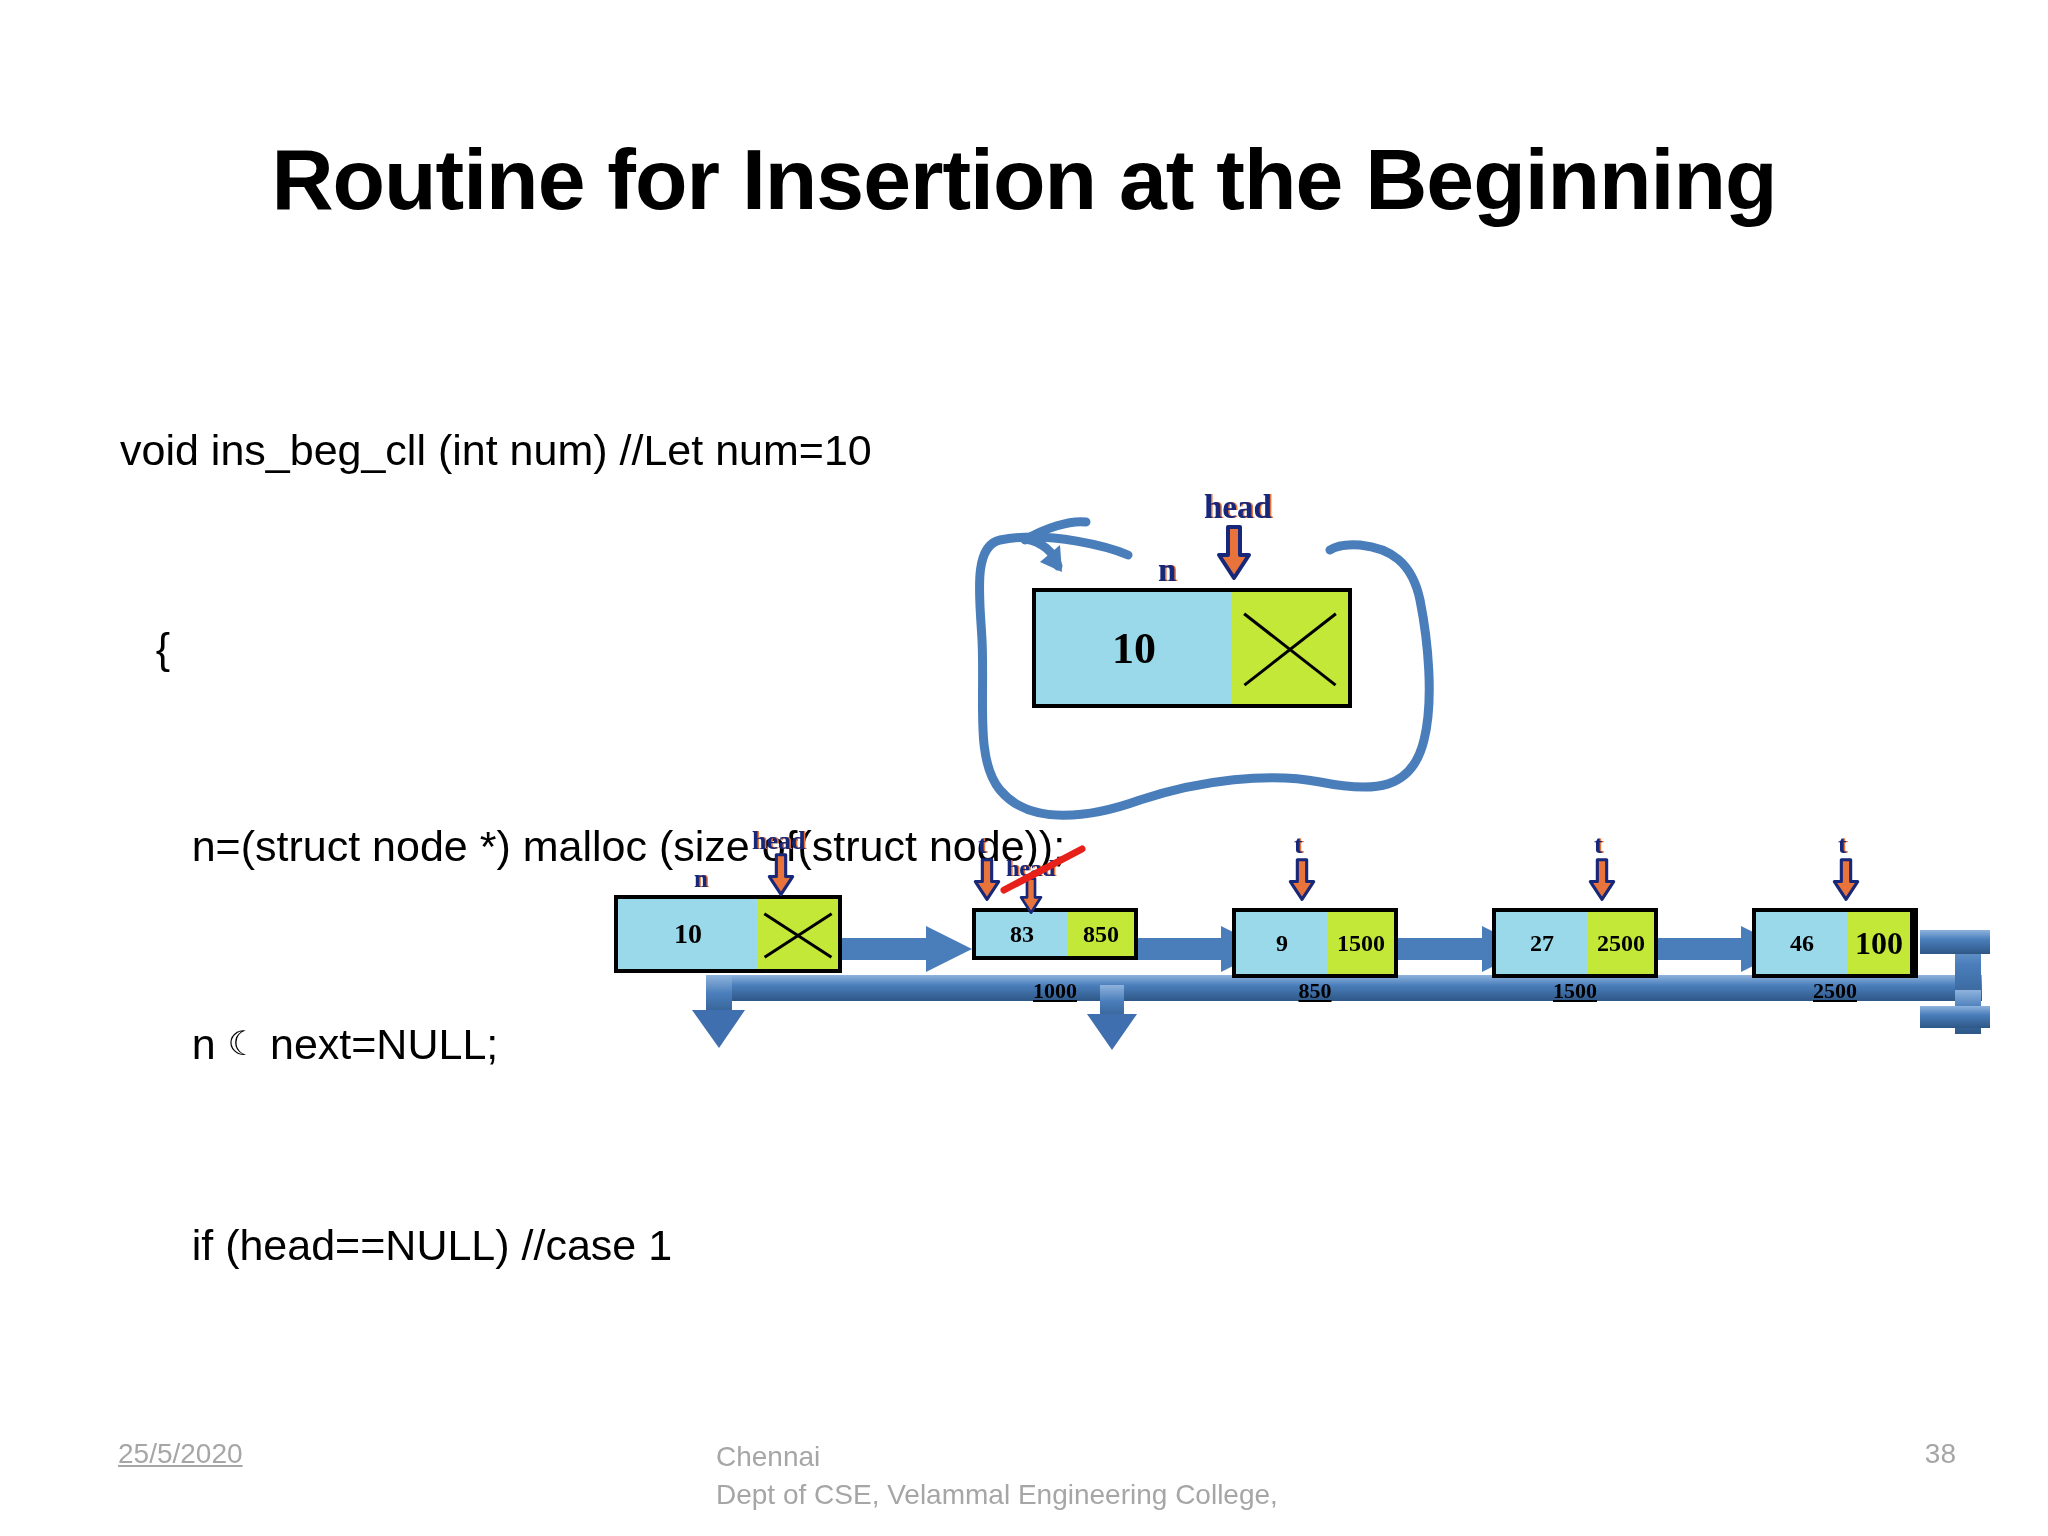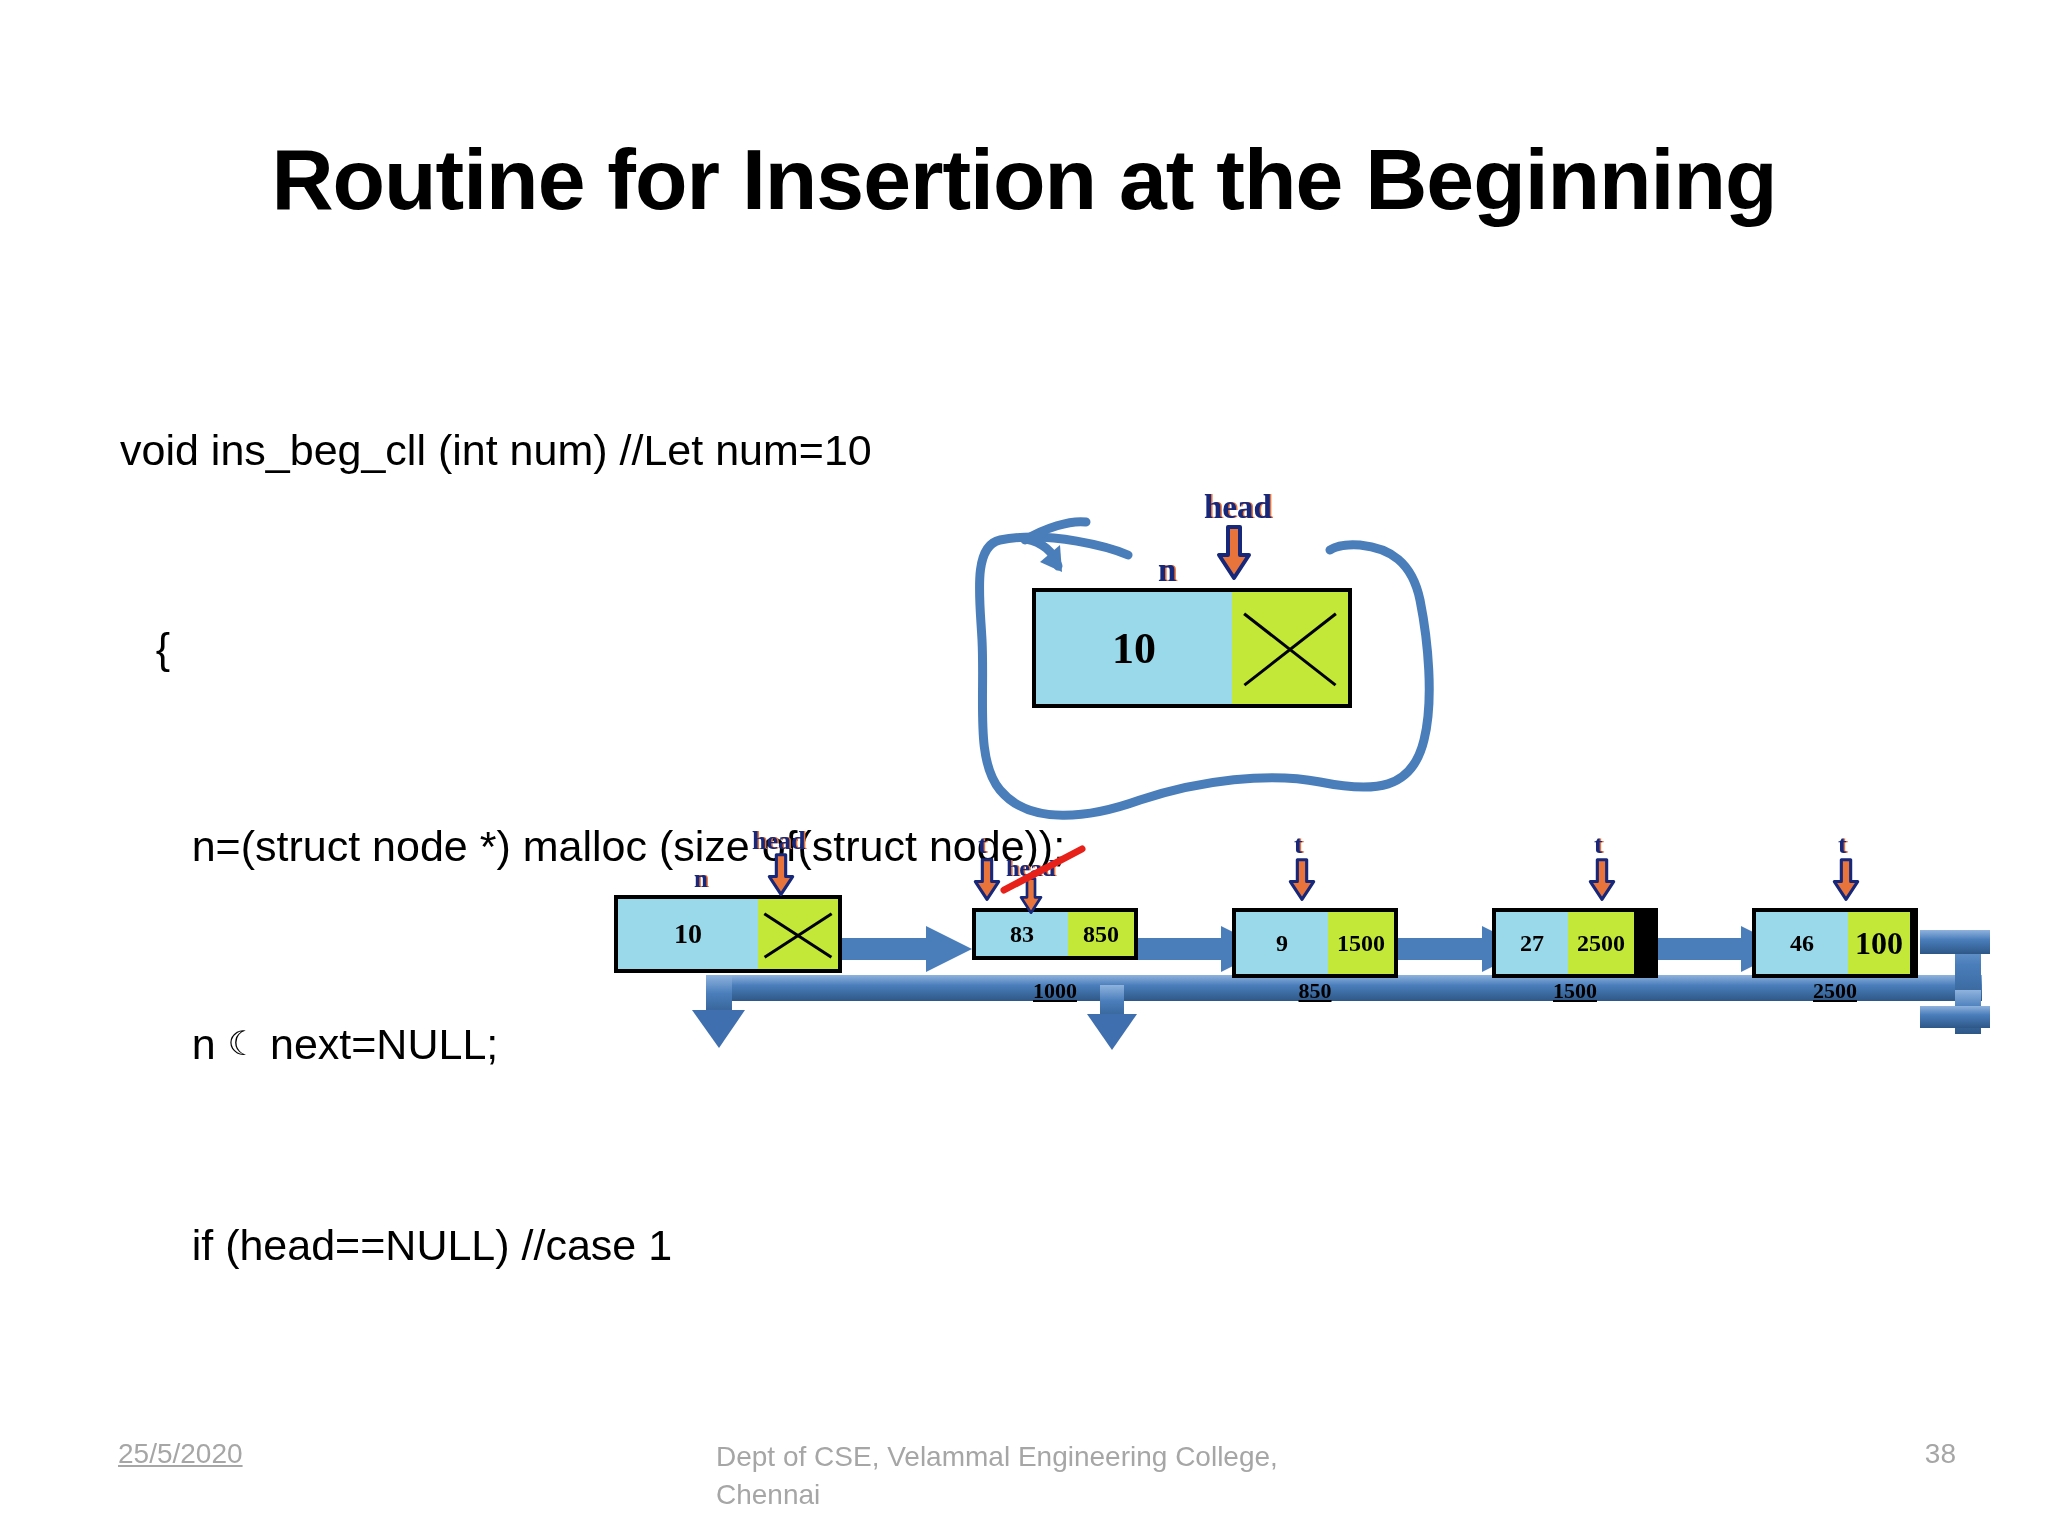--- a/index.html
+++ b/index.html
@@ -255,21 +255,21 @@
     <div class="cell data" style="width:92px;font-size:24px;">9</div>
     <div class="cell next" style="width:66px;font-size:24px;">1500</div>
   </div>
   <div class="ptr-label" style="left:1294px;top:830px;font-size:26px;">t</div>
   <svg class="down-arrow" style="left:1288px;top:858px;width:28px;height:44px;" viewBox="0 0 36 56">
     <path d="M12 2 L24 2 L24 30 L33 30 L18 53 L3 30 L12 30 Z" fill="#e8743b" stroke="#17277a" stroke-width="4" stroke-linejoin="round"></path>
   </svg>
   <div class="addr" style="left:1265px;top:978px;width:100px;">850</div>
 
   <div class="node" style="left:1492px;top:908px;width:166px;height:70px;">
-    <div class="cell data" style="width:72px;font-size:24px;">27</div>
+    <div class="cell data" style="width:92px;font-size:24px;">27</div>
     <div class="cell next" style="width:66px;font-size:24px;">2500</div>
   </div>
   <div class="ptr-label" style="left:1594px;top:830px;font-size:26px;">t</div>
   <svg class="down-arrow" style="left:1588px;top:858px;width:28px;height:44px;" viewBox="0 0 36 56">
     <path d="M12 2 L24 2 L24 30 L33 30 L18 53 L3 30 L12 30 Z" fill="#e8743b" stroke="#17277a" stroke-width="4" stroke-linejoin="round"></path>
   </svg>
   <div class="addr" style="left:1525px;top:978px;width:100px;">1500</div>
 
   <div class="node" style="left:1752px;top:908px;width:166px;height:70px;">
     <div class="cell data" style="width:92px;font-size:24px;">46</div>
@@ -277,19 +277,19 @@
   </div>
   <div class="ptr-label" style="left:1838px;top:830px;font-size:26px;">t</div>
   <svg class="down-arrow" style="left:1832px;top:858px;width:28px;height:44px;" viewBox="0 0 36 56">
     <path d="M12 2 L24 2 L24 30 L33 30 L18 53 L3 30 L12 30 Z" fill="#e8743b" stroke="#17277a" stroke-width="4" stroke-linejoin="round"></path>
   </svg>
   <div class="addr" style="left:1785px;top:978px;width:100px;">2500</div>
 
   <div class="footer">
     <div class="date">25/5/2020</div>
     <div class="center">
+      <div>Chennai</div>
       <div>Dept of CSE, Velammal Engineering College,</div>
-      <div>Chennai</div>
     </div>
     <div class="pagenum">38</div>
   </div>
 
 </div>
 
 </body></html>

